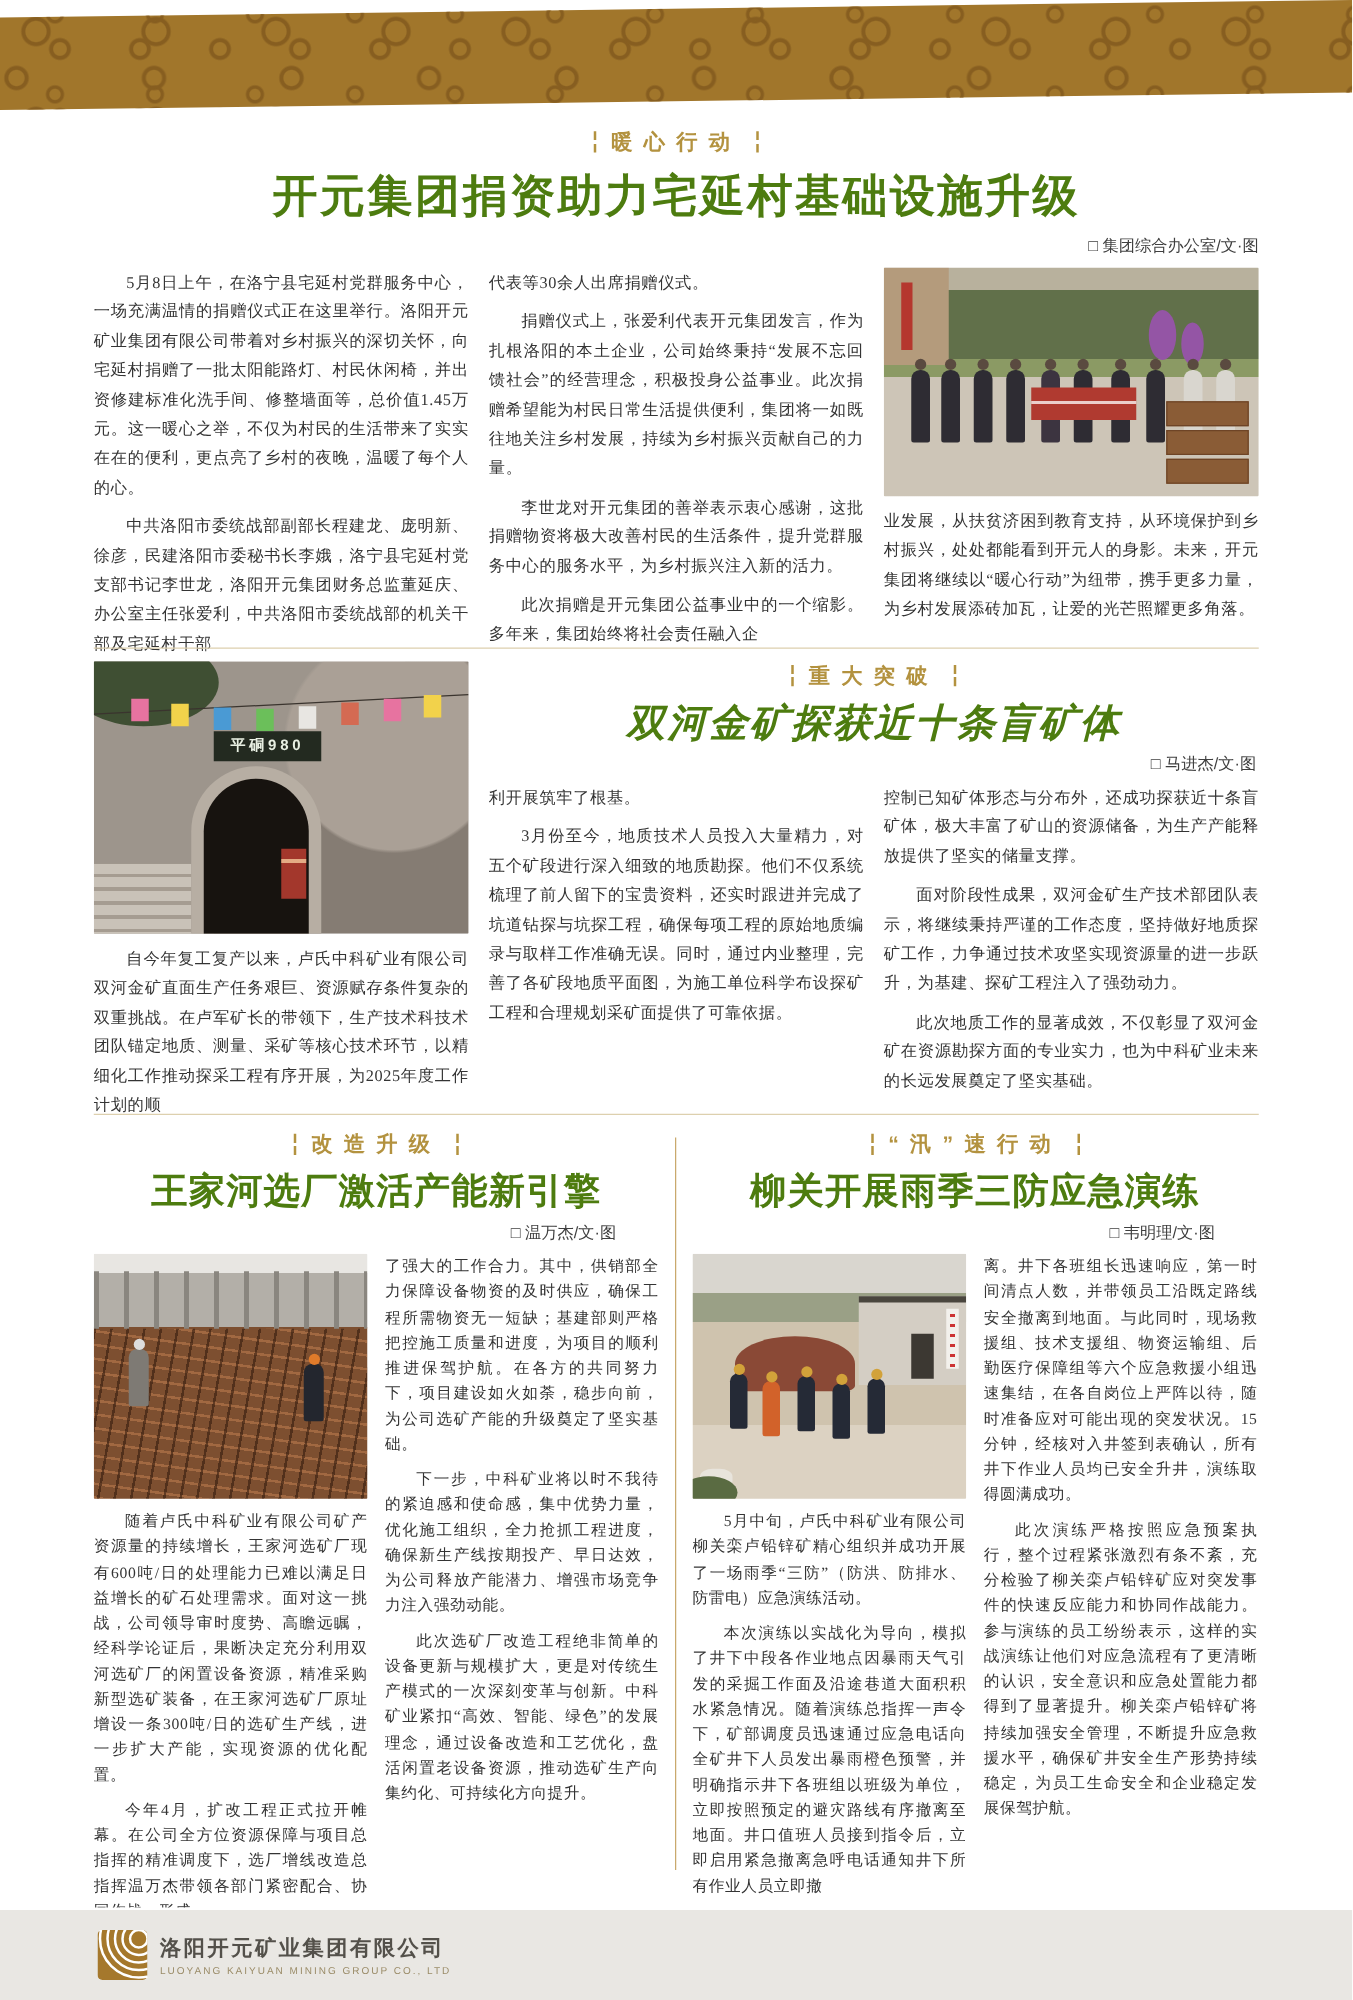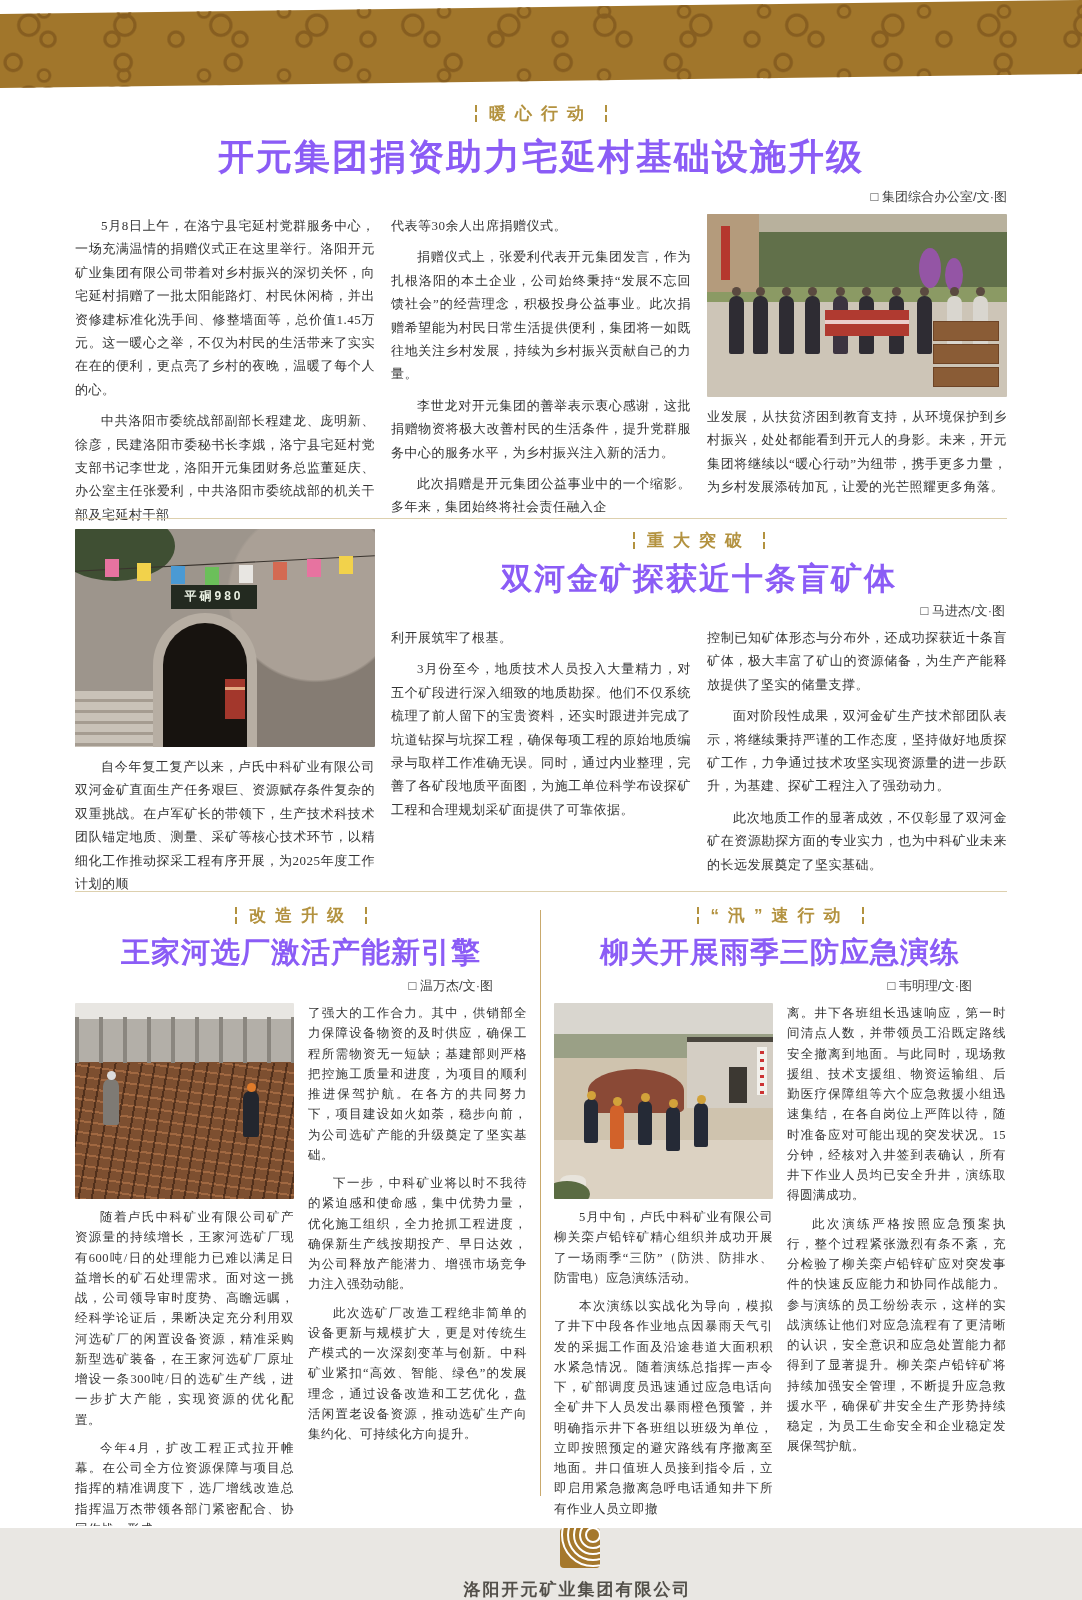--- a/index.html
+++ b/index.html
@@ -13,21 +13,21 @@
     background-image:
       radial-gradient(circle at 30% 35%, rgba(135,94,32,0) 8px, #875e20 9px, #875e20 11px, rgba(135,94,32,0) 12.5px),
       radial-gradient(circle at 75% 70%, rgba(135,94,32,0) 5px, #875e20 6px, #875e20 8px, rgba(135,94,32,0) 9.5px),
       radial-gradient(circle at 55% 18%, rgba(135,94,32,0) 4px, #875e20 5px, #875e20 6.5px, rgba(135,94,32,0) 8px),
       radial-gradient(circle at 12% 78%, rgba(135,94,32,0) 6px, #875e20 7px, #875e20 9px, rgba(135,94,32,0) 10.5px);
     background-size:96px 72px,64px 56px,80px 64px,110px 80px;
     clip-path:polygon(0 14px,100% 0,100% 74px,0 88px);}
   .kicker{display:flex;align-items:center;justify-content:center;gap:12px;color:#b3923f;
     font-family:"Liberation Sans","DejaVu Sans",sans-serif;font-size:17px;letter-spacing:9px;font-weight:bold;}
   .kbar{width:2px;height:17px;background:linear-gradient(to bottom,#b3923f 0 42%,transparent 42% 58%,#b3923f 58% 100%);}
-  .headline{font-weight:700;color:#8b5cf6;text-align:center;letter-spacing:2px;}
+  .headline{font-weight:700;color:#4d7c0f;text-align:center;letter-spacing:2px;}
   .byline{font-family:"Liberation Sans","DejaVu Sans",sans-serif;font-size:13px;color:#3f3f3f;text-align:right;}
   .rule{height:1px;background:#ddd0ae;margin:0 75px;}
   .body-text p{margin:0 0 8px 0;text-align:justify;text-indent:2em;letter-spacing:.5px;}
   .body-text p.cont{text-indent:0;}
   .photo{position:relative;overflow:hidden;border-radius:1px;}
 
   
   .sec1{height:430px;padding-top:14px;box-sizing:border-box;}
   .sec1 .headline{font-size:36px;margin:8px 0 6px 0;}
   .sec1 .byline{margin:0 75px 8px 0;}
@@ -48,21 +48,21 @@
   .p1-redbanner{position:absolute;left:118px;top:96px;width:84px;height:26px;background:#b03a30;
     background-image:linear-gradient(transparent 0 40%,rgba(255,255,255,.75) 40% 52%,transparent 52%);}
   .p1-boxes{position:absolute;right:8px;bottom:10px;width:66px;}
   .p1-boxes i{display:block;height:18px;margin-top:3px;background:#8a5c36;border:1px solid #6e4426;}
 
   
   .sec2{height:372px;padding-top:10px;box-sizing:border-box;}
   .sec2-row{display:flex;gap:16px;padding:0 75px;}
   .sec2-left{width:300px;flex:0 0 300px;font-size:13px;line-height:1.8;overflow:hidden;}
   .sec2-right{flex:1;overflow:hidden;}
-  .sec2 .headline{font-size:31px;margin:6px 0 2px 0;}
+  .sec2 .headline{font-size:31px;margin:6px 0 2px 0;font-style:italic;}
   .sec2 .byline{margin:0 2px 6px 0;}
   .cols2{display:flex;gap:16px;}
   .c299{width:300px;flex:0 0 300px;overflow:hidden;font-size:13px;line-height:1.8;}
 
   
   .ph2{width:300px;height:218px;background:
       radial-gradient(circle at 80% 30%, #aaa096 0 30%, transparent 31%),
       linear-gradient(125deg,#9d958c 0 55%,#857c73 55% 100%);margin-bottom:8px;}
   .p2-veg{position:absolute;left:-20px;top:-18px;width:120px;height:70px;background:#3f4f33;border-radius:50%;}
   .p2-line{position:absolute;left:0;top:34px;width:300px;height:1px;background:#3a342e;transform:rotate(-3deg);}
@@ -108,21 +108,21 @@
   .p4-banner{position:absolute;right:6px;top:44px;width:10px;height:48px;background:#f3f1ec;
     background-image:repeating-linear-gradient(#c33 0 3px,transparent 3px 8px);background-size:4px 100%;background-position:3px 4px;background-repeat:no-repeat;}
   .p4-pile{position:absolute;left:34px;top:66px;width:96px;height:44px;background:#8a4936;border-radius:50% 50% 10% 10%;}
   .p4-fig{position:absolute;width:14px;height:44px;border-radius:6px 6px 2px 2px;background:#252a36;}
   .p4-fig::before{content:"";position:absolute;top:-8px;left:3px;width:9px;height:9px;border-radius:50%;background:#d2a23a;}
   .p4-fig.or{background:#d2622a;}
   .p4-sack{position:absolute;left:6px;bottom:8px;width:26px;height:16px;background:#e8e4dc;border-radius:40%;}
   .p4-bush{position:absolute;left:-10px;bottom:-8px;width:46px;height:26px;background:#5a6b42;border-radius:50%;}
 
   
-  .footer{height:72px;background:#e9e7e3;display:flex;align-items:center;padding-left:78px;box-sizing:border-box;gap:10px;margin-top:auto;flex-direction:column;}
+  .footer{height:72px;background:#e9e7e3;display:flex;align-items:center;padding-left:78px;box-sizing:border-box;gap:10px;margin-top:auto;}
   .f-logo{width:40px;height:40px;flex:0 0 40px;}
   .f-cn{font-family:"Liberation Sans","DejaVu Sans",sans-serif;font-size:17px;font-weight:bold;color:#53504a;letter-spacing:2px;}
   .f-en{font-family:"Liberation Sans","DejaVu Sans",sans-serif;font-size:8px;color:#9b8c68;letter-spacing:1.6px;margin-top:2px;}
 </style>
 </head>
 <body>
 
 <div class="page">
 
   <div class="band">

